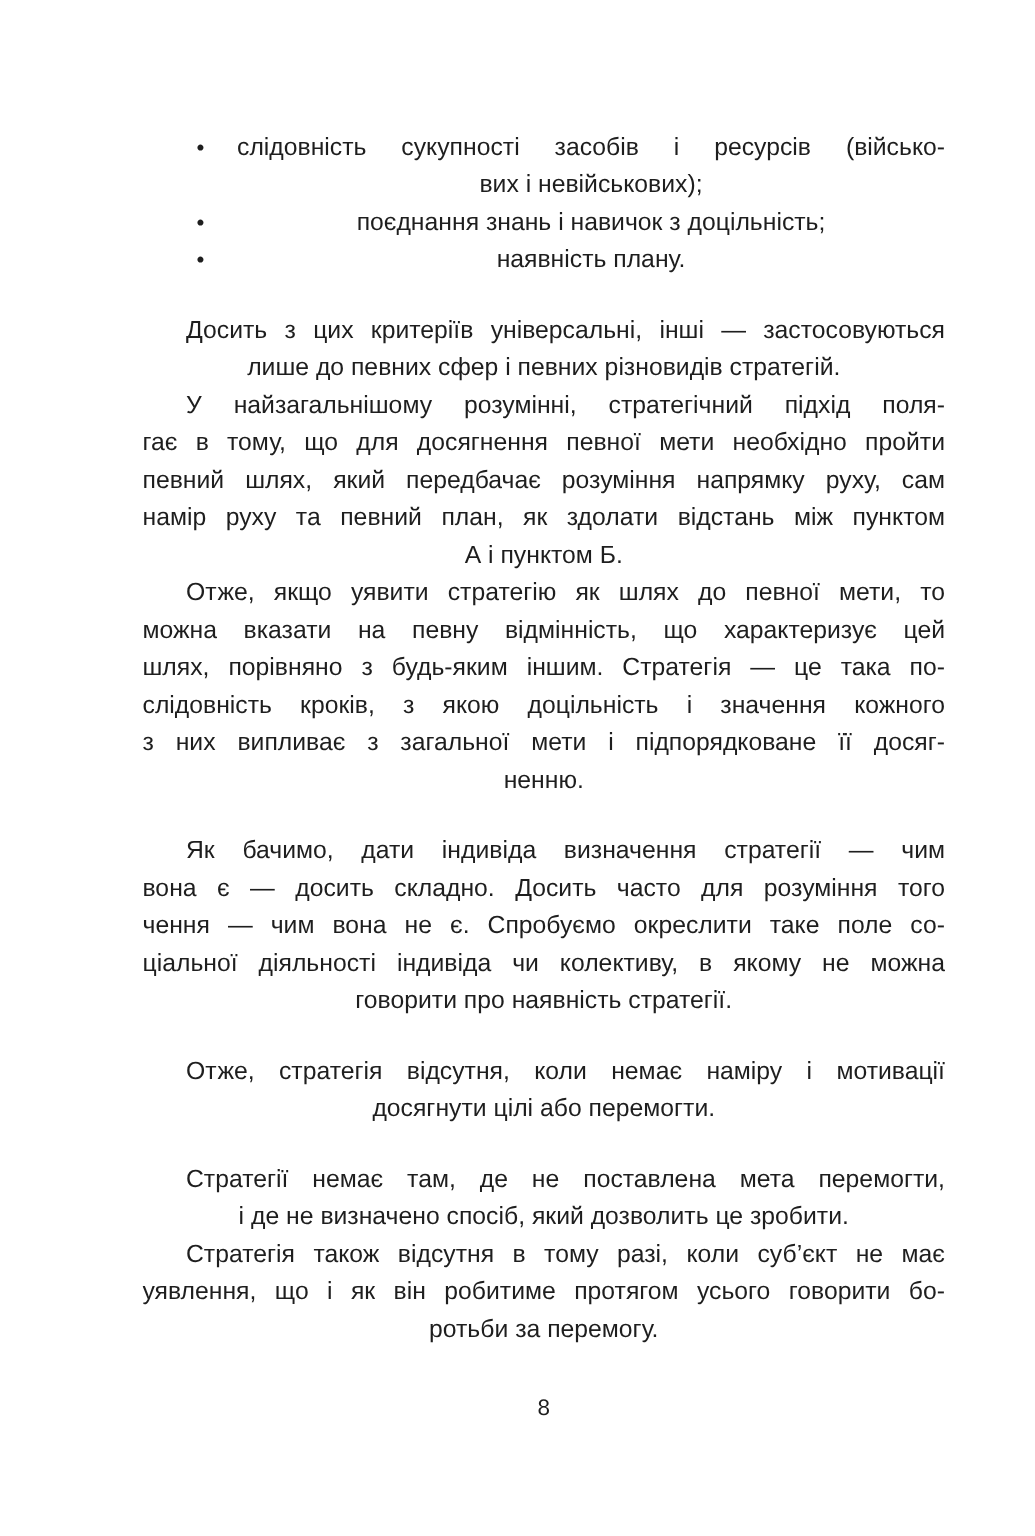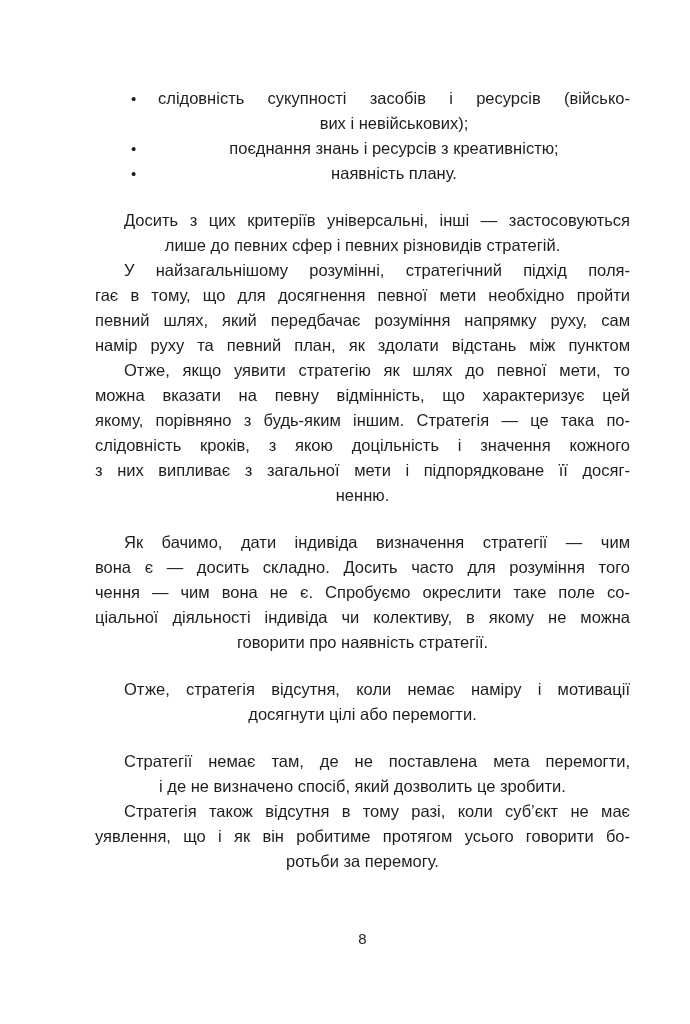--- a/index.html
+++ b/index.html
@@ -54,37 +54,38 @@
   }
 </style>
 </head>
 <body>
 
 <div class="page">
   <div class="text-block" id="text-block">
       <div class="block">
         <div class="line bullet justify"><span class="bullet-mark">•</span><span>слідовність сукупності засобів і ресурсів (військо-</span></div>
         <div class="line bullet-cont"><span>вих і невійськових);</span></div>
-        <div class="line bullet"><span class="bullet-mark">•</span><span>поєднання знань і ресурсів з креативністю;</span></div>
+        <div class="line bullet"><span class="bullet-mark">•</span><span>поєднання знань і навичок з доцільність;</span></div>
         <div class="line bullet"><span class="bullet-mark">•</span><span>наявність плану.</span></div>
       </div>
       <div class="block gap">
         <div class="line indent justify"><span>Досить з цих критеріїв універсальні, інші — застосовуються</span></div>
         <div class="line flush"><span>лише до певних сфер і певних різновидів стратегій.</span></div>
       </div>
       <div class="block">
         <div class="line indent justify"><span>У найзагальнішому розумінні, стратегічний підхід поля-</span></div>
         <div class="line flush justify"><span>гає в тому, що для досягнення певної мети необхідно пройти</span></div>
         <div class="line flush justify"><span>певний шлях, який передбачає розуміння напрямку руху, сам</span></div>
         <div class="line flush justify"><span>намір руху та певний план, як здолати відстань між пунктом</span></div>
+        <div class="line flush"><span>А і пунктом Б.</span></div>
       </div>
       <div class="block">
         <div class="line indent justify"><span>Отже, якщо уявити стратегію як шлях до певної мети, то</span></div>
         <div class="line flush justify"><span>можна вказати на певну відмінність, що характеризує цей</span></div>
-        <div class="line flush justify"><span>якому, порівняно з будь-яким іншим. Стратегія — це така по-</span></div>
+        <div class="line flush justify"><span>шлях, порівняно з будь-яким іншим. Стратегія — це така по-</span></div>
         <div class="line flush justify"><span>слідовність кроків, з якою доцільність і значення кожного</span></div>
         <div class="line flush justify"><span>з них випливає з загальної мети і підпорядковане її досяг-</span></div>
         <div class="line flush"><span>ненню.</span></div>
       </div>
       <div class="block gap">
         <div class="line indent justify"><span>Як бачимо, дати індивіда визначення стратегії — чим</span></div>
         <div class="line flush justify"><span>вона є — досить складно. Досить часто для розуміння того</span></div>
         <div class="line flush justify"><span>чення — чим вона не є. Спробуємо окреслити таке поле со-</span></div>
         <div class="line flush justify"><span>ціальної діяльності індивіда чи колективу, в якому не можна</span></div>
         <div class="line flush"><span>говорити про наявність стратегії.</span></div>

